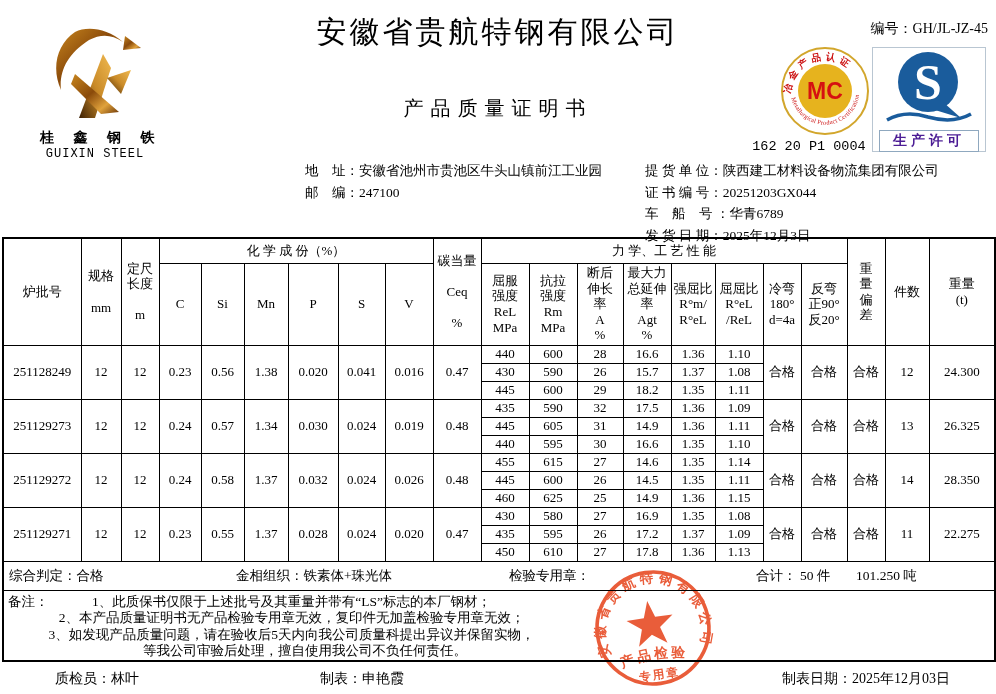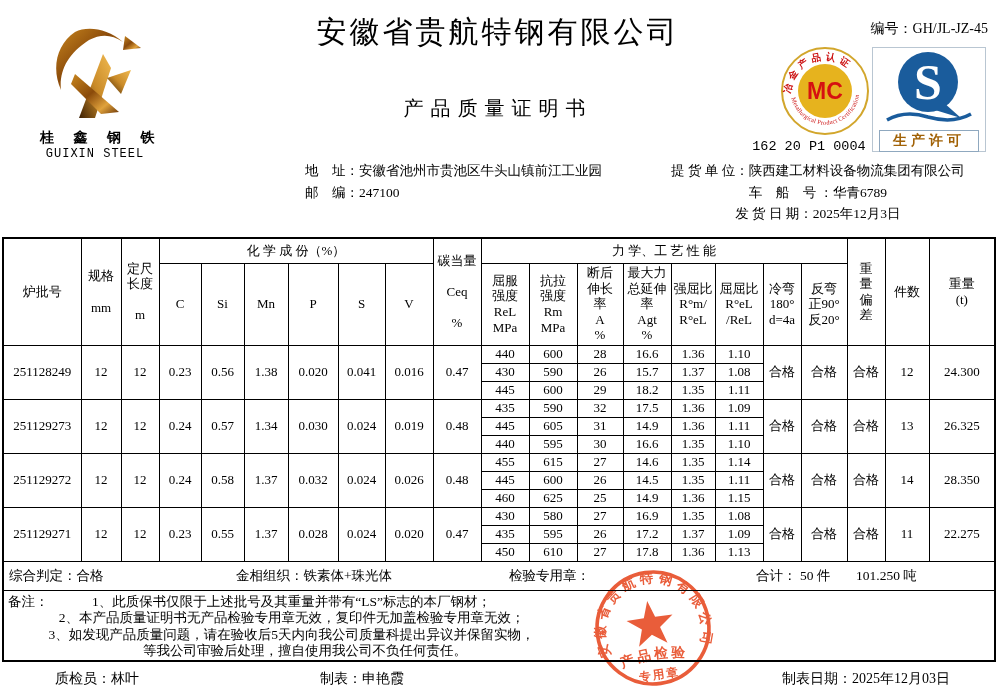--- a/index.html
+++ b/index.html
@@ -12,27 +12,27 @@
   #serial-line{top:20px;right:8px;font-size:14px;}
   
   #guixin{top:28px;left:40px;width:110px;text-align:center;}
   #guixin .cn{font-size:14px;font-weight:bold;letter-spacing:8px;margin-top:1px;white-space:nowrap;}
   #guixin .en{font-size:12px;font-family:"Liberation Mono","DejaVu Sans Mono",monospace;letter-spacing:1px;white-space:nowrap;}
   
   #mc-logo{top:46px;left:780px;}
   #mc-code{top:139px;left:748px;width:138px;text-align:center;font-size:13.5px;font-family:"Liberation Mono","DejaVu Sans Mono",monospace;white-space:nowrap;}
   
   #qs-box{top:47px;left:872px;width:112px;height:103px;border:1px solid #b9c6d2;background:#fff;}
-  #qs-label{display:block;text-align:center;font-size:14px;font-weight:bold;color:#a16207;
+  #qs-label{display:block;text-align:center;font-size:14px;font-weight:bold;color:#4c1d95;
             letter-spacing:4px;border:1px solid #8fa8bf;margin:0 6px;padding:1px 0;}
   
   .info-col{font-size:13.5px;line-height:21.5px;white-space:nowrap;}
   #info-left{top:160px;left:8px;}
   #info-mid{top:160px;left:305px;}
-  #info-right{top:160px;left:671px;text-align:center;}
+  #info-right{top:160px;left:645px;}
   
   #cert-table{position:absolute;left:2px;top:237px;width:992px;border-collapse:collapse;
               table-layout:fixed;font-size:13px;border:2px solid #000;}
   #cert-table td{border:1px solid #000;text-align:center;vertical-align:middle;padding:0;overflow:hidden;}
   #cert-table .pre{white-space:pre-line;line-height:1.2;}
   tr.h1{height:25px;}
   tr.h2{height:82px;}
   tr.dr{height:18px;}
   tr.sumr{height:28px;}
   tr.noter{height:69px;margin-left:17px;}
@@ -111,20 +111,21 @@
     </svg>
     <span id="qs-label">生产许可</span>
   </div>
 
   <div class="abs info-col" id="info-mid">
     <div><span>地　址：</span><span>安徽省池州市贵池区牛头山镇前江工业园</span></div>
     <div><span>邮　编：</span><span>247100</span></div>
   </div>
   <div class="abs info-col" id="info-right">
     <div><span>提 货 单 位：</span><span>陕西建工材料设备物流集团有限公司</span></div>
+    <div><span>证 书 编 号：</span><span>20251203GX044</span></div>
     <div><span>车　船　号 ：</span><span>华青6789</span></div>
     <div><span>发 货 日 期：</span><span>2025年12月3日</span></div>
   </div>
 
   <table id="cert-table">
     <colgroup>
       <col style="width:78px">
         <col style="width:40px">
         <col style="width:38px">
       <col style="width:42px">

